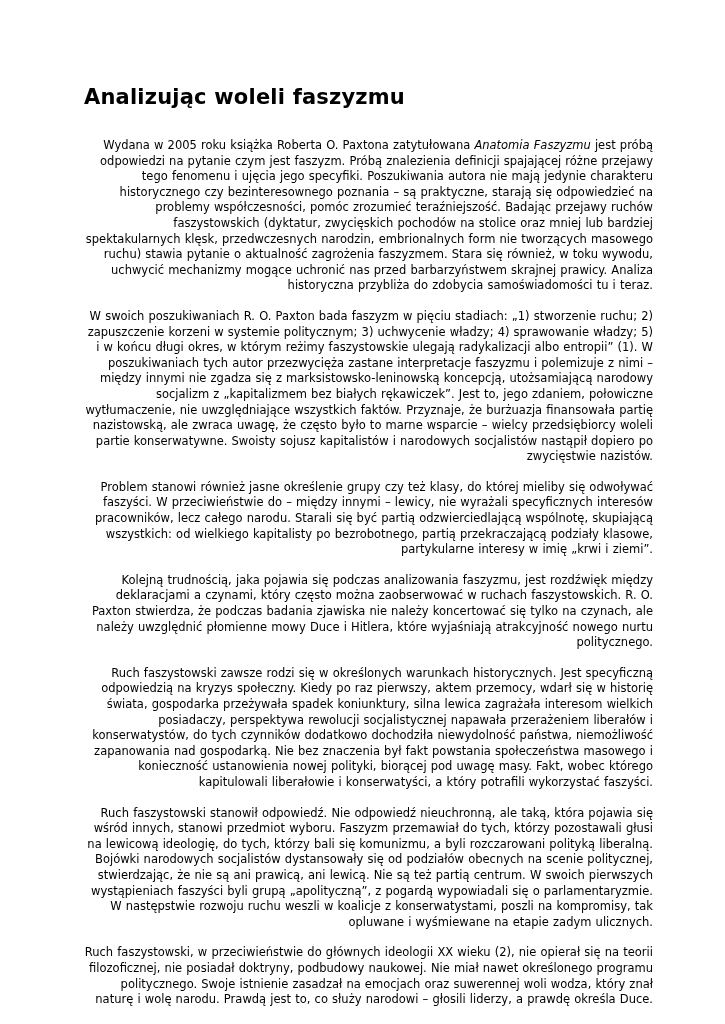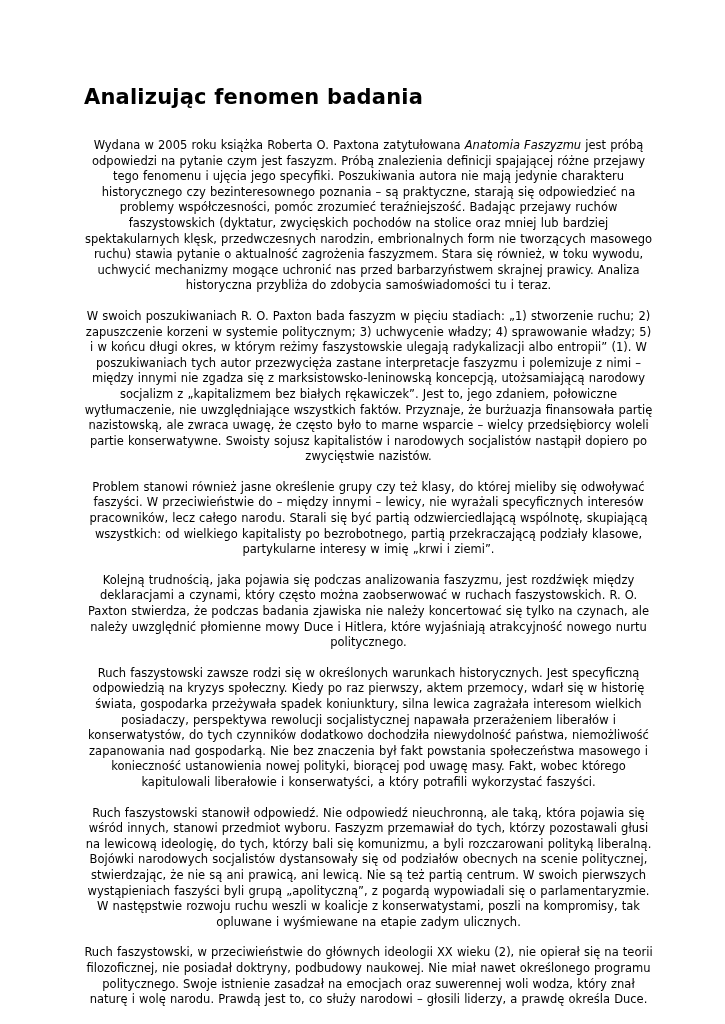--- a/index.html
+++ b/index.html
@@ -26,39 +26,39 @@
     font-size: 21px;
     line-height: 26px;
     font-weight: bold;
     margin: 0 0 28px 0;
     letter-spacing: 0.2px;
   }
   p.doc-para {
     font-size: 11.5px;
     line-height: 15.6px;
     margin: 0 0 15px 0;
-    text-align: center;
+    text-align: right;
     word-spacing: 0.5px;
   }
   h2.doc-subhead {
     font-size: 11.5px;
     line-height: 15.6px;
     font-weight: bold;
     margin: 0 0 15px 0;
   }
   em.book-title {
     font-style: italic;
   }
 </style>
 </head>
 <body>
 
 <div class="page">
 
-  <h1 class="doc-title">Analizując fenomen badania</h1>
+  <h1 class="doc-title">Analizując woleli faszyzmu</h1>
 
   <p class="doc-para"><span>Wydana w 2005 roku książka Roberta O. Paxtona zatytułowana </span><em class="book-title">Anatomia Faszyzmu</em><span> jest próbą odpowiedzi na pytanie czym jest faszyzm. Próbą znalezienia definicji spajającej różne przejawy tego fenomenu i ujęcia jego specyfiki. Poszukiwania autora nie mają jedynie charakteru historycznego czy bezinteresownego poznania – są praktyczne, starają się odpowiedzieć na problemy współczesności, pomóc zrozumieć teraźniejszość. Badając przejawy ruchów faszystowskich (dyktatur, zwycięskich pochodów na stolice oraz mniej lub bardziej spektakularnych klęsk, przedwczesnych narodzin, embrionalnych form nie tworzących masowego ruchu) stawia pytanie o aktualność zagrożenia faszyzmem. Stara się również, w toku wywodu, uchwycić mechanizmy mogące uchronić nas przed barbarzyństwem skrajnej prawicy. Analiza historyczna przybliża do zdobycia samoświadomości tu i teraz.</span></p>
 
   <p class="doc-para">W swoich poszukiwaniach R. O. Paxton bada faszyzm w pięciu stadiach: „1) stworzenie ruchu; 2) zapuszczenie korzeni w systemie politycznym; 3) uchwycenie władzy; 4) sprawowanie władzy; 5) i w końcu długi okres, w którym reżimy faszystowskie ulegają radykalizacji albo entropii” (1). W poszukiwaniach tych autor przezwycięża zastane interpretacje faszyzmu i polemizuje z nimi – między innymi nie zgadza się z marksistowsko-leninowską koncepcją, utożsamiającą narodowy socjalizm z „kapitalizmem bez białych rękawiczek”. Jest to, jego zdaniem, połowiczne wytłumaczenie, nie uwzględniające wszystkich faktów. Przyznaje, że burżuazja finansowała partię nazistowską, ale zwraca uwagę, że często było to marne wsparcie – wielcy przedsiębiorcy woleli partie konserwatywne. Swoisty sojusz kapitalistów i narodowych socjalistów nastąpił dopiero po zwycięstwie nazistów.</p>
 
   <p class="doc-para">Problem stanowi również jasne określenie grupy czy też klasy, do której mieliby się odwoływać faszyści. W przeciwieństwie do – między innymi – lewicy, nie wyrażali specyficznych interesów pracowników, lecz całego narodu. Starali się być partią odzwierciedlającą wspólnotę, skupiającą wszystkich: od wielkiego kapitalisty po bezrobotnego, partią przekraczającą podziały klasowe, partykularne interesy w imię „krwi i ziemi”.</p>
 
   <p class="doc-para">Kolejną trudnością, jaka pojawia się podczas analizowania faszyzmu, jest rozdźwięk między deklaracjami a czynami, który często można zaobserwować w ruchach faszystowskich. R. O. Paxton stwierdza, że podczas badania zjawiska nie należy koncertować się tylko na czynach, ale należy uwzględnić płomienne mowy Duce i Hitlera, które wyjaśniają atrakcyjność nowego nurtu politycznego.</p>
 
   <p class="doc-para">Ruch faszystowski zawsze rodzi się w określonych warunkach historycznych. Jest specyficzną odpowiedzią na kryzys społeczny. Kiedy po raz pierwszy, aktem przemocy, wdarł się w historię świata, gospodarka przeżywała spadek koniunktury, silna lewica zagrażała interesom wielkich posiadaczy, perspektywa rewolucji socjalistycznej napawała przerażeniem liberałów i konserwatystów, do tych czynników dodatkowo dochodziła niewydolność państwa, niemożliwość zapanowania nad gospodarką. Nie bez znaczenia był fakt powstania społeczeństwa masowego i konieczność ustanowienia nowej polityki, biorącej pod uwagę masy. Fakt, wobec którego kapitulowali liberałowie i konserwatyści, a który potrafili wykorzystać faszyści.</p>

